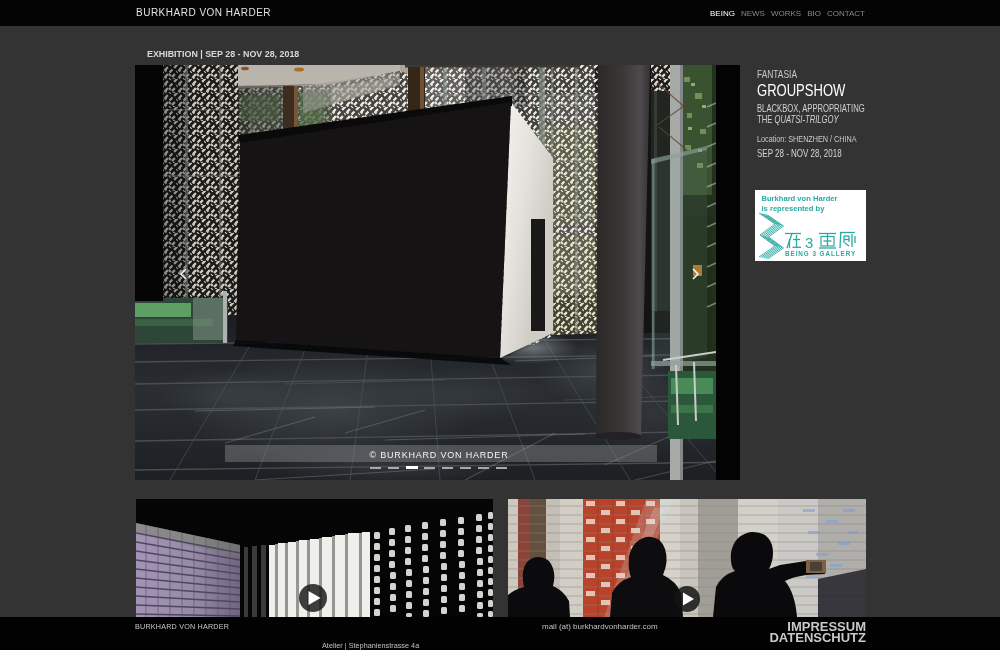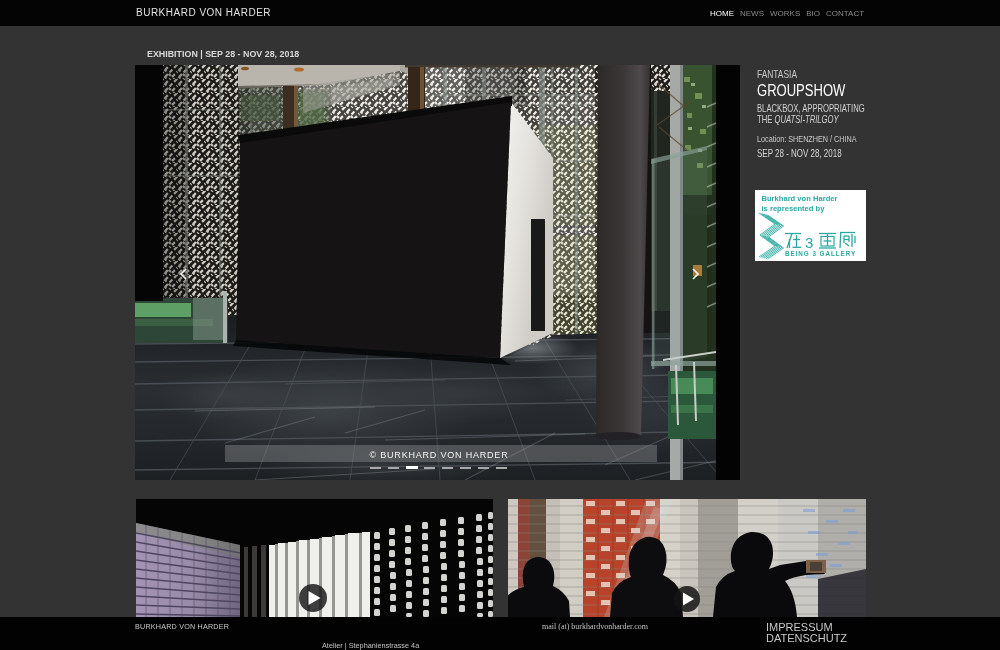--- a/index.html
+++ b/index.html
@@ -7,21 +7,21 @@
   .abs{position:absolute;}
   #page{position:relative;width:1000px;height:507px;background:#333333;}
 </style>
 </head>
 <body>
 <div id="page">
 
   <div class="abs" style="left:0;top:0;width:1000px;height:26px;background:#040404;"></div>
   <div class="abs" style="left:136px;top:7px;color:#e2e2e2;font-size:10px;letter-spacing:0.5px;">BURKHARD VON HARDER</div>
   <div class="abs" style="left:710px;top:8.5px;font-size:8px;color:#8a8a8a;white-space:nowrap;">
-    <span style="color:#fefefe;">HOME</span><span style="display:inline-block;width:6px;"></span>NEWS<span style="display:inline-block;width:6px;"></span>WORKS<span style="display:inline-block;width:6px;"></span>BIO<span style="display:inline-block;width:6px;"></span>CONTACT
+    <span style="color:#fefefe;">BEING</span><span style="display:inline-block;width:6px;"></span>NEWS<span style="display:inline-block;width:6px;"></span>WORKS<span style="display:inline-block;width:6px;"></span>BIO<span style="display:inline-block;width:6px;"></span>CONTACT
   </div>
 
   <div class="abs" style="left:135px;top:49px;color:#d8d8d8;font-size:8.9px;font-weight:bold;letter-spacing:0px;padding-left:12px;">EXHIBITION | SEP 28 - NOV 28, 2018</div>
 
   <div class="abs" style="left:135px;top:65px;width:605px;height:415px;background:#a16207;" id="photo">
     <svg width="605" height="415" viewBox="0 0 605 415">
       <defs>
         <pattern id="maze" width="14" height="14" patternUnits="userSpaceOnUse">
           <rect width="14" height="14" fill="#201f1c"></rect>
           <g stroke="#efece2" stroke-width="2.2" stroke-dasharray="4 2.4">
@@ -559,16 +559,16 @@
       <rect x="302" y="63" width="12" height="9" fill="#4a4038"></rect>
 
       <circle cx="179" cy="100" r="13" fill="#141414" opacity="0.85"></circle>
       <polygon points="175,93.5 186,100 175,106.5" fill="#ffffff"></polygon>
     </svg>
   </div>
 
   <div class="abs" style="left:0;top:617px;width:1000px;height:33px;background:#020202;"></div>
   <div class="abs" style="left:135px;top:622px;color:#c9c9c9;font-size:7.2px;letter-spacing:0.2px;">BURKHARD VON HARDER</div>
   <div class="abs" style="left:322px;top:622px;color:#c2c2c2;font-size:7.3px;line-height:9.5px;margin-top:19px;">Atelier | Stephanienstrasse 4a<br>40211 Duesseldorf</div>
-  <div class="abs" style="left:542px;top:621.5px;color:#c2c2c2;font-size:8px;font-family:Liberation Serif, serif;">mail (at) burkhardvonharder.com</div>
-  <div class="abs" style="left:766px;top:622px;width:100px;color:#c9c9c9;font-size:11px;line-height:10.5px;">IMPRESSUM<br>DATENSCHUTZ</div>
+  <div class="abs" style="left:542px;top:621.5px;color:#c2c2c2;font-size:8px;">mail (at) burkhardvonharder.com</div>
+  <div class="abs" style="left:766px;top:622px;width:100px;color:#c9c9c9;font-size:13px;line-height:10.5px;text-align:right;font-weight:bold;">IMPRESSUM<br>DATENSCHUTZ</div>
 
 </div>
 
 </body></html>

